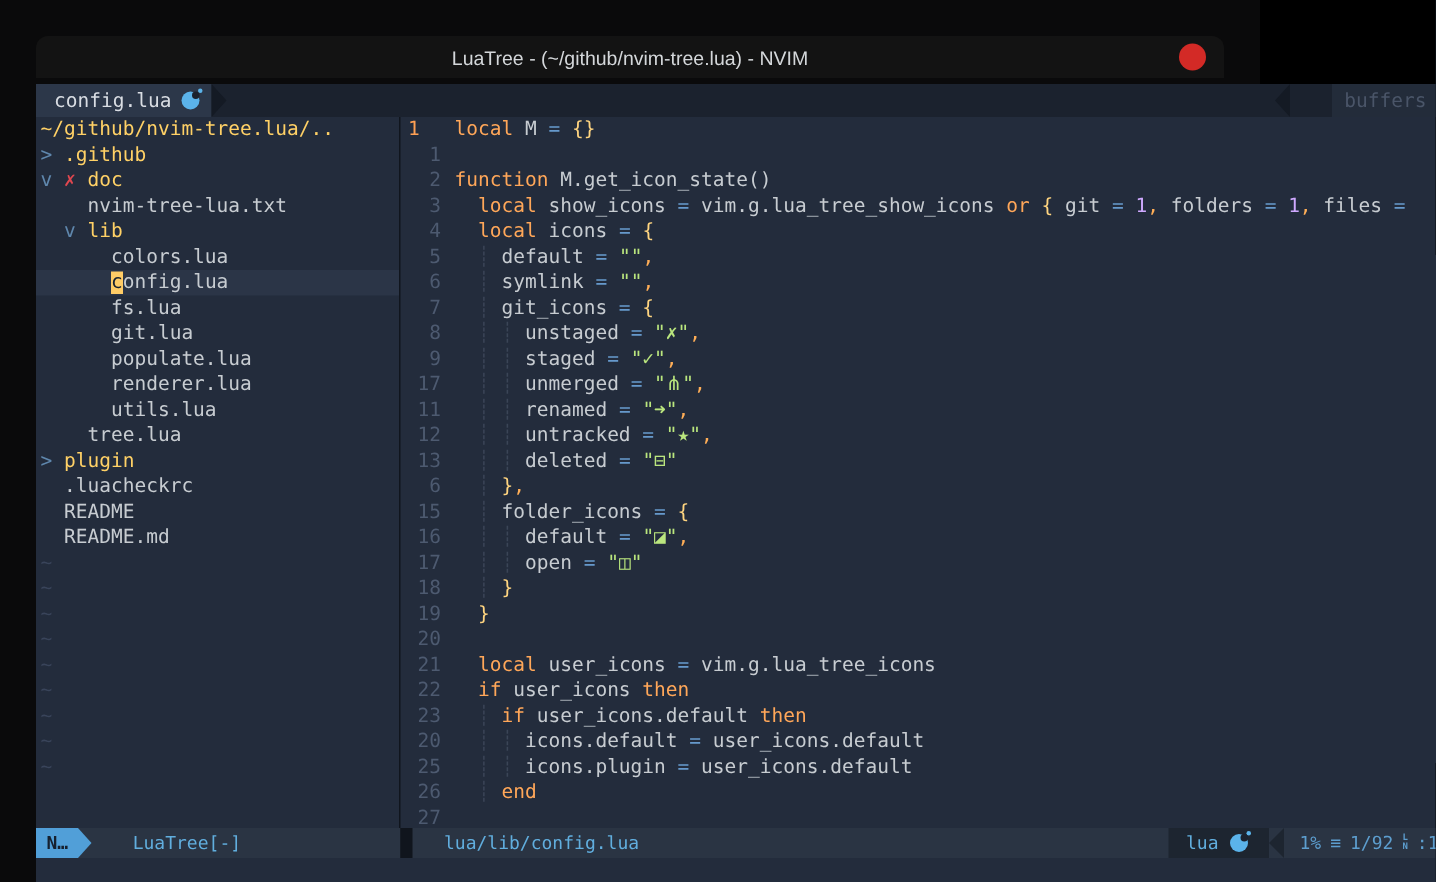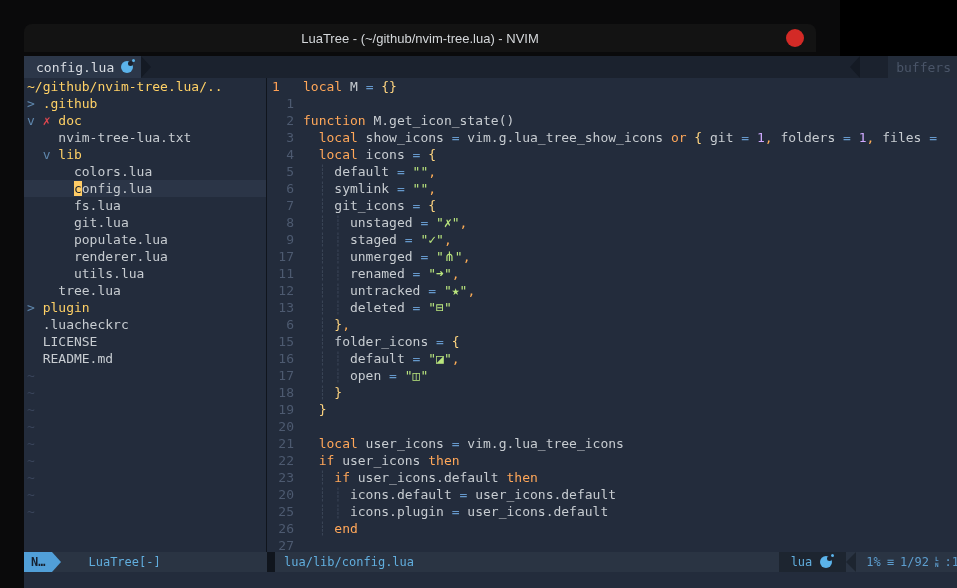--- a/index.html
+++ b/index.html
@@ -47,21 +47,21 @@
   .c-tilde{color:var(--tilde);}
   .c-cursor{background:var(--cursor_bg);color:var(--mode_text);}
   
   .statusline{height:20px;background:var(--status_gap);display:flex;font-size:12px;}
   .sl-left{width:243px;flex:0 0 243px;background:var(--status_bg);display:flex;align-items:center;}
   .sl-mode{background:var(--mode_bg);color:var(--mode_text);font-weight:bold;padding:0 7px;height:20px;line-height:20px;}
   .sl-mode-arrow{width:0;height:0;border-top:10px solid transparent;border-bottom:10px solid transparent;border-left:9px solid var(--mode_bg);}
   .sl-plugin{color:var(--status_blue);margin-left:27px;}
   .sl-gap{width:8px;background:var(--status_gap);}
   .sl-right{flex:1;background:var(--status_bg);display:flex;align-items:center;}
-  .sl-file{color:var(--status_blue);margin-left:9px;}
+  .sl-file{color:var(--status_blue);margin-left:21px;}
   .sl-spacer{flex:1;}
   .sl-ft{display:flex;align-items:center;gap:8px;background:var(--chip_bg);color:var(--status_blue);height:20px;padding:0 14px 0 12px;}
   .sl-chev{width:0;height:0;border-top:10px solid transparent;border-bottom:10px solid transparent;border-right:10px solid var(--chip_bg);}
   .sl-nums{display:flex;align-items:center;gap:6px;color:var(--status_num);padding:0 6px 0 10px;}
   .ln-glyph{display:inline-flex;flex-direction:column;justify-content:center;font-size:6px;line-height:6px;color:var(--status_num);font-weight:bold;}
   .cmdline{height:24px;background:var(--editor_bg);}
 </style>
 </head>
 <body>
 
@@ -97,21 +97,21 @@
           <div class="row"><span class="c-file">      colors.lua</span></div>
           <div class="row cursorline"><span class="c-file">      </span><span class="c-cursor">c</span><span class="c-file">onfig.lua</span></div>
           <div class="row"><span class="c-file">      fs.lua</span></div>
           <div class="row"><span class="c-file">      git.lua</span></div>
           <div class="row"><span class="c-file">      populate.lua</span></div>
           <div class="row"><span class="c-file">      renderer.lua</span></div>
           <div class="row"><span class="c-file">      utils.lua</span></div>
           <div class="row"><span class="c-file">    tree.lua</span></div>
           <div class="row"><span class="c-arrow">&gt;</span><span class="c-folder"> plugin</span></div>
           <div class="row"><span class="c-file">  .luacheckrc</span></div>
-          <div class="row"><span class="c-file">  LICENSE</span></div>
+          <div class="row"><span class="c-file">  README</span></div>
           <div class="row"><span class="c-file">  README.md</span></div>
           <div class="row"><span class="c-tilde">~</span></div>
           <div class="row"><span class="c-tilde">~</span></div>
           <div class="row"><span class="c-tilde">~</span></div>
           <div class="row"><span class="c-tilde">~</span></div>
           <div class="row"><span class="c-tilde">~</span></div>
           <div class="row"><span class="c-tilde">~</span></div>
           <div class="row"><span class="c-tilde">~</span></div>
           <div class="row"><span class="c-tilde">~</span></div>
           <div class="row"><span class="c-tilde">~</span></div>

